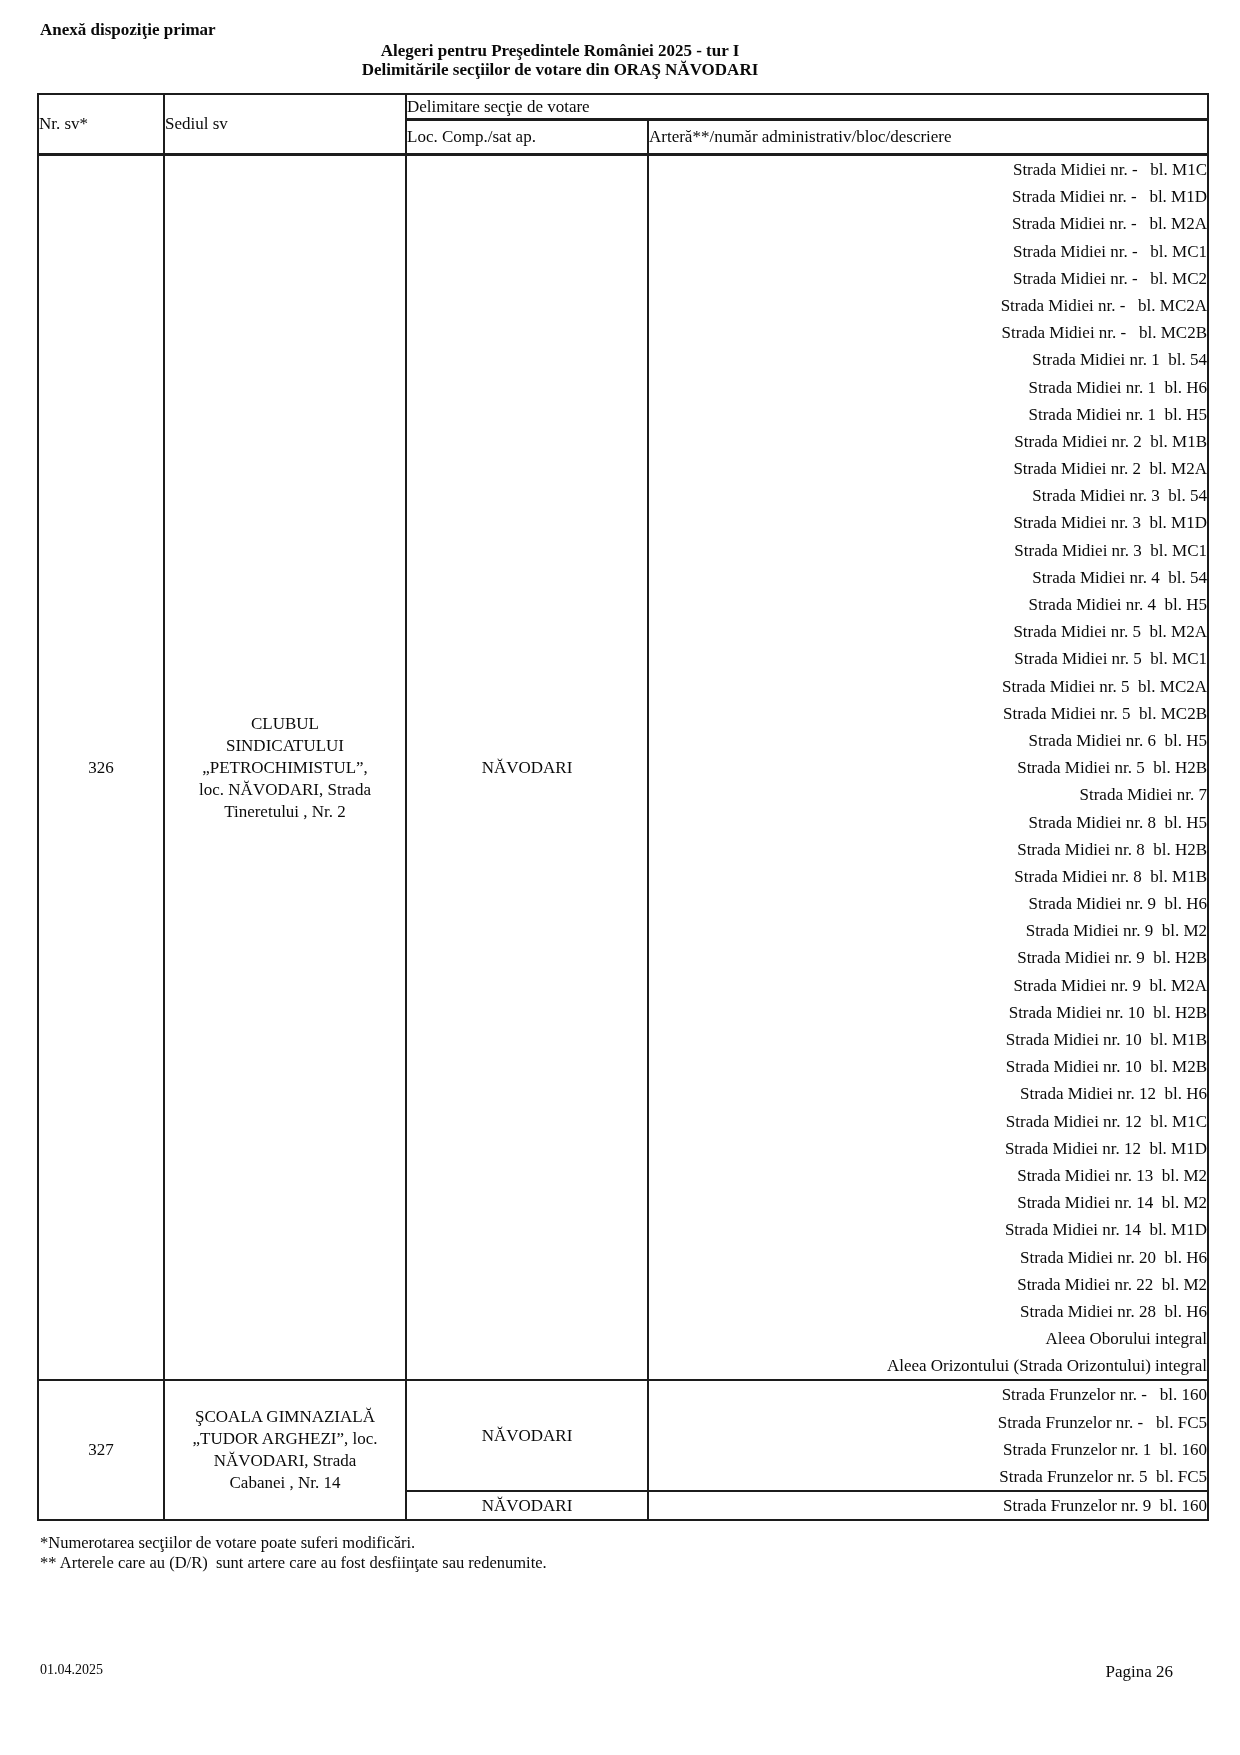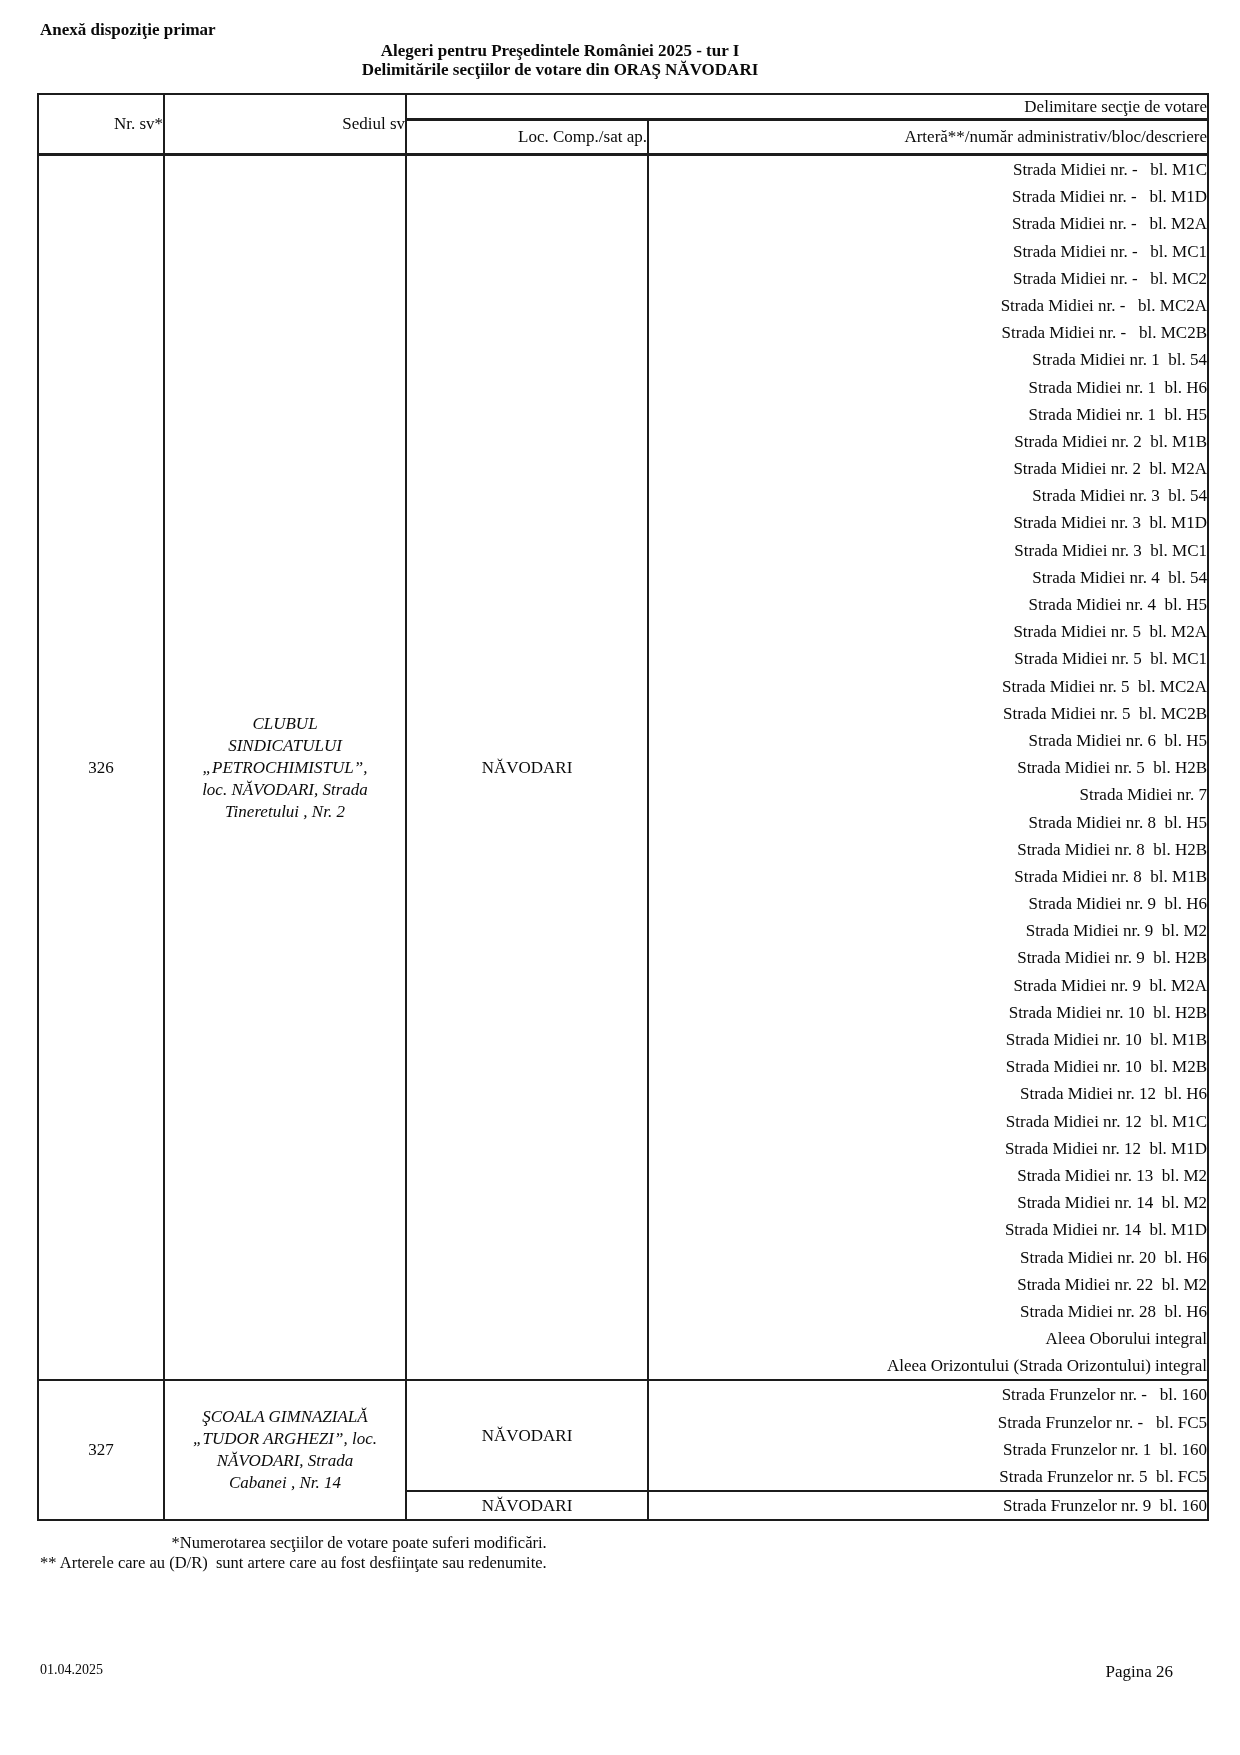--- a/index.html
+++ b/index.html
@@ -28,36 +28,36 @@
     width: 1170px;
     border-collapse: collapse; table-layout: fixed;
     font-size: 17px;
   }
   .sv-table th, .sv-table td {
     border: 2px solid #1c1c1c;
     font-weight: normal;
     padding: 0;
     overflow: hidden;
   }
-  .sv-table thead th { text-align: right; border-bottom-width: 3px; }
+  .sv-table thead th { text-align: left; border-bottom-width: 3px; }
   .sv-table .h1 th { height: 23px; }
   .sv-table .h2 th { height: 32px; margin-left: 32px; }
 
   .c-nr   { text-align: center; vertical-align: middle; }
   .c-sediu{ text-align: center; vertical-align: middle; line-height: 22px; }
   .c-loc  { text-align: center; vertical-align: middle; }
   .c-streets { vertical-align: middle; padding: 2px 8px; text-align: right; }
   .street-line { line-height: 27.2px; height: 27.2px; white-space: pre; }
-  .sediu-line { line-height: 22px; white-space: pre; font-style: italic; }
+  .sediu-line { line-height: 22px; white-space: pre; }
 
   .footnotes {
     position: absolute; left: 40px; top: 1533px;
     font-size: 16.5px; line-height: 20px;
   }
-  .footnotes div { white-space: pre; text-align: right; }
+  .footnotes div { white-space: pre; }
 
   .footer-date { position: absolute; left: 40px;  top: 1662px; font-size: 14px; }
   .footer-page { position: absolute; right: 67px; top: 1662px; font-size: 17px; }
 </style>
 </head>
 <body>
 
 <div class="page">
 
   <div class="annex">Anexă dispoziţie primar</div>

